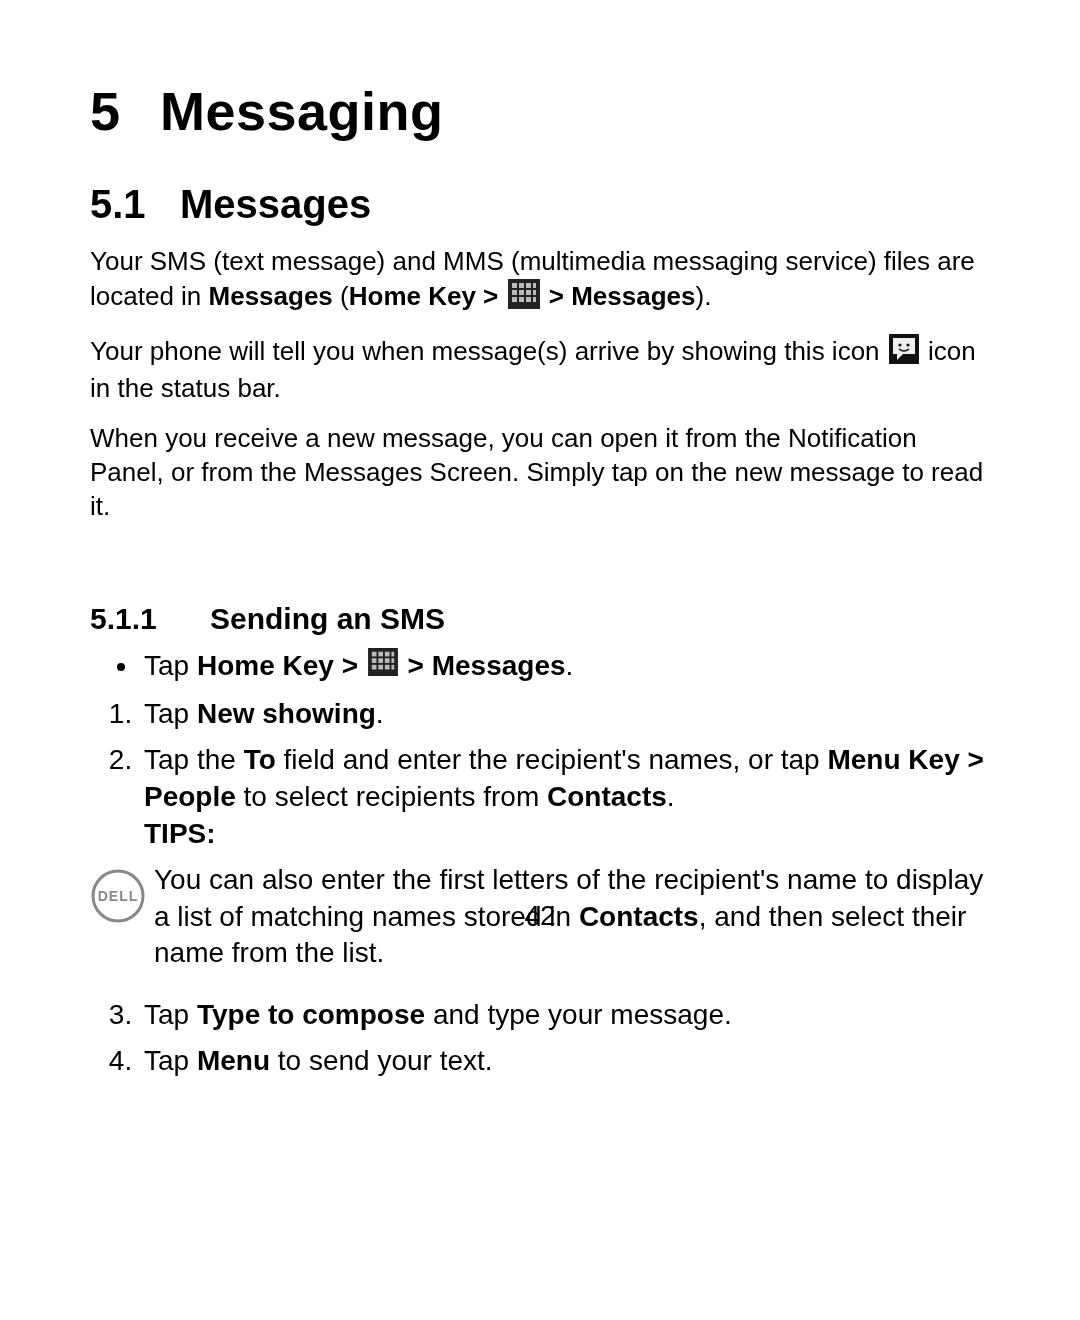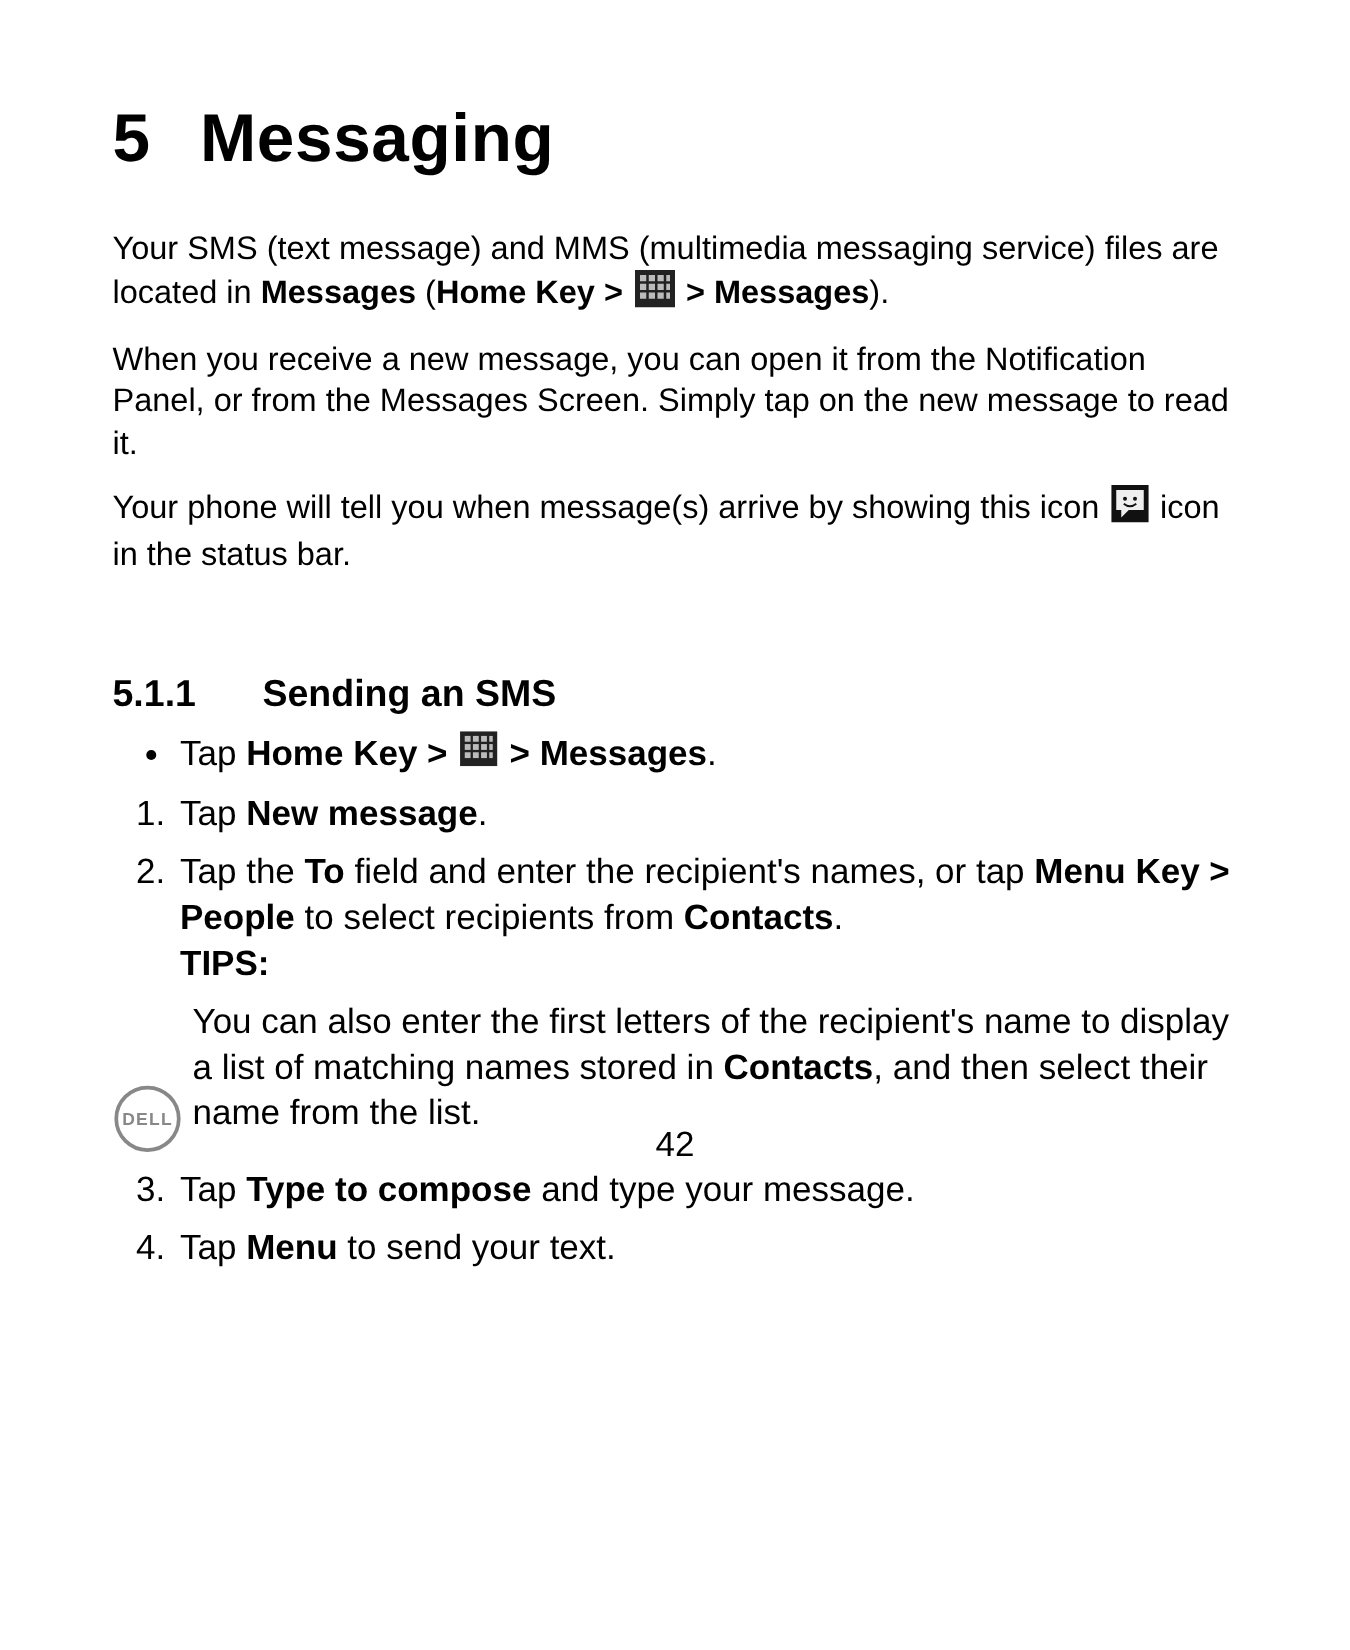--- a/index.html
+++ b/index.html
@@ -83,20 +83,23 @@
 </style>
 </head>
 <body>
 
 <div class="page">
 
   <h1 class="h1">
     <span class="num">5</span><span>Messaging</span>
   </h1>
 
+  <h2 class="h2">
+    <span class="num">5.1</span><span>Messages</span>
+  </h2>
 
   <p class="body">
     <span>Your SMS (text message) and MMS (multimedia messaging service) files are located in </span><span class="bold">Messages</span><span> (</span><span class="bold">Home Key &gt; </span><span class="icon-box"><svg width="32" height="30" viewBox="0 0 32 30">
           <rect x="0" y="0" width="32" height="30" fill="#222"></rect>
           <g fill="#bbb">
             <rect x="4" y="4" width="5" height="5"></rect>
             <rect x="11" y="4" width="5" height="5"></rect>
             <rect x="18" y="4" width="5" height="5"></rect>
             <rect x="25" y="4" width="3" height="5"></rect>
             <rect x="4" y="11" width="5" height="5"></rect>
@@ -104,31 +107,31 @@
             <rect x="18" y="11" width="5" height="5"></rect>
             <rect x="25" y="11" width="3" height="5"></rect>
             <rect x="4" y="18" width="5" height="5"></rect>
             <rect x="11" y="18" width="5" height="5"></rect>
             <rect x="18" y="18" width="5" height="5"></rect>
             <rect x="25" y="18" width="3" height="5"></rect>
           </g>
         </svg></span><span class="bold"> &gt; Messages</span><span>).</span>
   </p>
 
-  <p class="body">When you receive a new message, you can open it from the Notification Panel, or from the Messages Screen. Simply tap on the new message to read it.</p>
-
   <p class="body">
     <span>Your phone will tell you when message(s) arrive by showing this icon </span><span class="icon-box"><svg width="30" height="30" viewBox="0 0 30 30">
           <rect x="0" y="0" width="30" height="30" fill="#111"></rect>
           <path d="M4 4 h22 v16 h-12 l-6 6 v-6 h-4 z" fill="#eee"></path>
           <circle cx="11" cy="11" r="1.6" fill="#111"></circle>
           <circle cx="19" cy="11" r="1.6" fill="#111"></circle>
           <path d="M10 15 q5 4 10 0" stroke="#111" stroke-width="1.6" fill="none"></path>
         </svg></span><span> icon in the status bar.</span>
   </p>
+
+  <p class="body">When you receive a new message, you can open it from the Notification Panel, or from the Messages Screen. Simply tap on the new message to read it.</p>
 
   <h3 class="h3">
     <span class="num">5.1.1</span><span>Sending an SMS</span>
   </h3>
 
   <ul class="bullets">
     <li>
       <span>Tap </span><span class="bold">Home Key &gt; </span><span class="icon-box"><svg width="30" height="28" viewBox="0 0 32 30">
             <rect x="0" y="0" width="32" height="30" fill="#222"></rect>
             <g fill="#bbb">
@@ -144,21 +147,21 @@
               <rect x="11" y="18" width="5" height="5"></rect>
               <rect x="18" y="18" width="5" height="5"></rect>
               <rect x="25" y="18" width="3" height="5"></rect>
             </g>
           </svg></span><span class="bold"> &gt; Messages</span><span>.</span>
     </li>
   </ul>
 
   <ol class="steps">
     <li>
-      <span>Tap </span><span class="bold">New message</span><span>.</span>
+      <span>Tap </span><span class="bold">New showing</span><span>.</span>
     </li>
     <li>
       <span>Tap the </span><span class="bold">To</span><span> field and enter the recipient's names, or tap </span><span class="bold">Menu Key &gt; People</span><span> to select recipients from </span><span class="bold">Contacts</span><span>.</span>
       <div class="bold" style="margin-top:1px">TIPS:</div>
       <div class="tip-block">
         <span>You can also enter the first letters of the recipient's name to display a list of matching names stored in </span><span class="bold">Contacts</span><span>, and then select their name from the list.</span>
       </div>
     </li>
     <li>
       <span>Tap </span><span class="bold">Type to compose</span><span> and type your message.</span>

